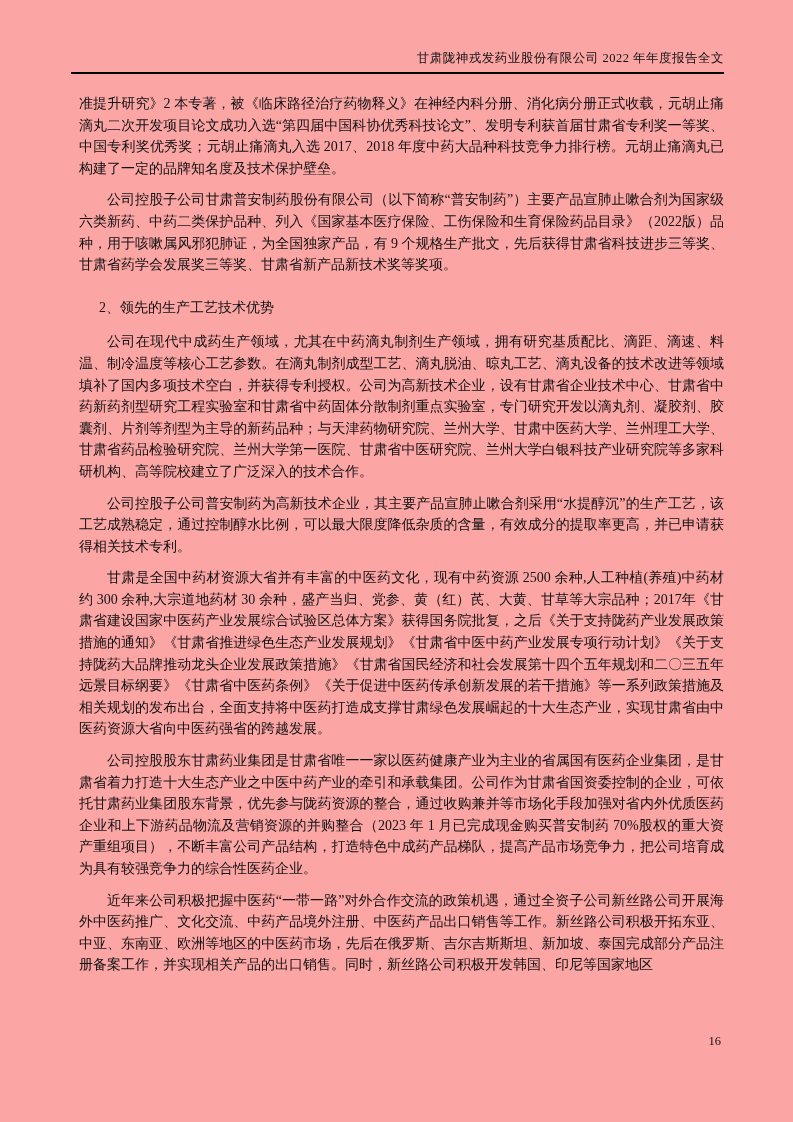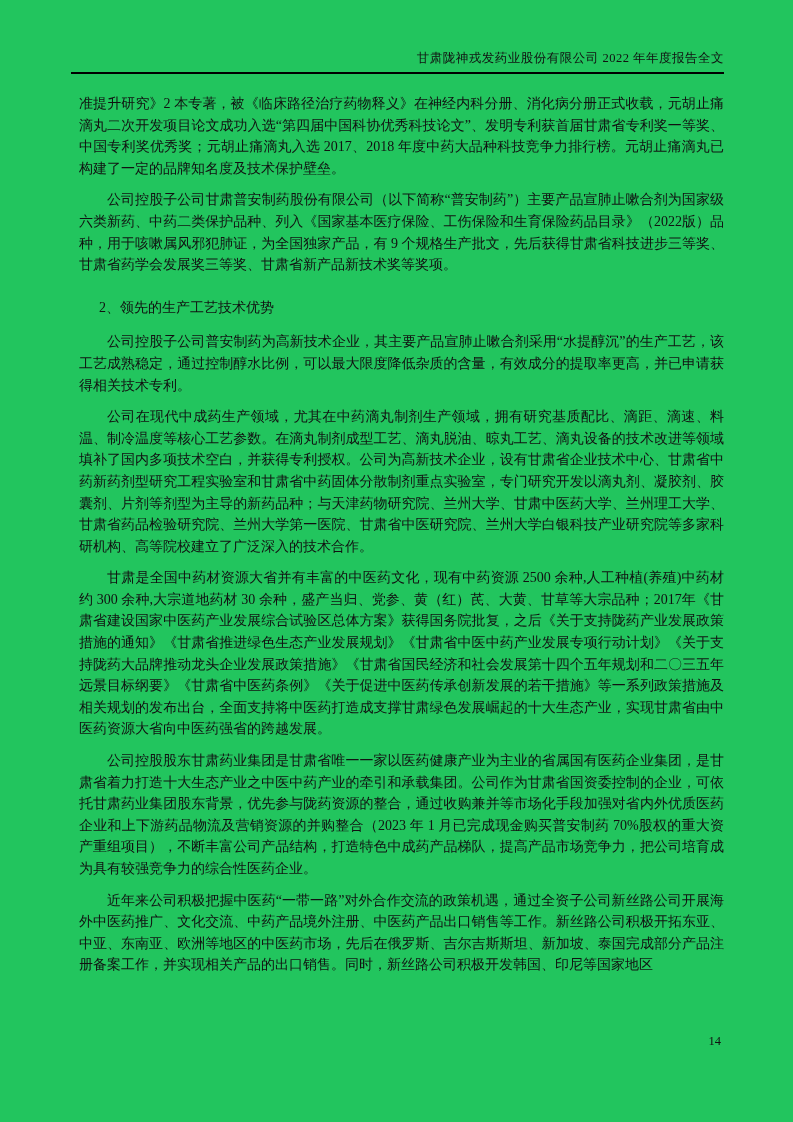--- a/index.html
+++ b/index.html
@@ -5,21 +5,21 @@
   html, body {
     margin: 0;
     padding: 0;
     background: #8a8a8a;
   }
   .page {
     position: relative;
     width: 793px;
     height: 1122px;
     margin: 0 auto;
-    background: #22c55e;
+    background: #fca5a5;
     font-family: "Liberation Serif", "DejaVu Serif", serif;
     color: #111111;
     overflow: hidden;
     box-sizing: border-box;
     padding-left: 48px;
   }
   .page-header {
     position: absolute;
     left: 71px;
     right: 69px;
@@ -66,22 +66,22 @@
 <div class="page">
 
   <div class="page-header">
     <span>甘肃陇神戎发药业股份有限公司 2022 年年度报告全文</span>
   </div>
 
   <div class="doc-body">
     <p class="para no-indent">准提升研究》2 本专著，被《临床路径治疗药物释义》在神经内科分册、消化病分册正式收载，元胡止痛滴丸二次开发项目论文成功入选“第四届中国科协优秀科技论文”、发明专利获首届甘肃省专利奖一等奖、中国专利奖优秀奖；元胡止痛滴丸入选 2017、2018 年度中药大品种科技竞争力排行榜。元胡止痛滴丸已构建了一定的品牌知名度及技术保护壁垒。</p>
     <p class="para">公司控股子公司甘肃普安制药股份有限公司（以下简称“普安制药”）主要产品宣肺止嗽合剂为国家级六类新药、中药二类保护品种、列入《国家基本医疗保险、工伤保险和生育保险药品目录》（2022版）品种，用于咳嗽属风邪犯肺证，为全国独家产品，有 9 个规格生产批文，先后获得甘肃省科技进步三等奖、甘肃省药学会发展奖三等奖、甘肃省新产品新技术奖等奖项。</p>
     <p class="heading">2、领先的生产工艺技术优势</p>
+    <p class="para">公司在现代中成药生产领域，尤其在中药滴丸制剂生产领域，拥有研究基质配比、滴距、滴速、料温、制冷温度等核心工艺参数。在滴丸制剂成型工艺、滴丸脱油、晾丸工艺、滴丸设备的技术改进等领域填补了国内多项技术空白，并获得专利授权。公司为高新技术企业，设有甘肃省企业技术中心、甘肃省中药新药剂型研究工程实验室和甘肃省中药固体分散制剂重点实验室，专门研究开发以滴丸剂、凝胶剂、胶囊剂、片剂等剂型为主导的新药品种；与天津药物研究院、兰州大学、甘肃中医药大学、兰州理工大学、甘肃省药品检验研究院、兰州大学第一医院、甘肃省中医研究院、兰州大学白银科技产业研究院等多家科研机构、高等院校建立了广泛深入的技术合作。</p>
     <p class="para">公司控股子公司普安制药为高新技术企业，其主要产品宣肺止嗽合剂采用“水提醇沉”的生产工艺，该工艺成熟稳定，通过控制醇水比例，可以最大限度降低杂质的含量，有效成分的提取率更高，并已申请获得相关技术专利。</p>
-    <p class="para">公司在现代中成药生产领域，尤其在中药滴丸制剂生产领域，拥有研究基质配比、滴距、滴速、料温、制冷温度等核心工艺参数。在滴丸制剂成型工艺、滴丸脱油、晾丸工艺、滴丸设备的技术改进等领域填补了国内多项技术空白，并获得专利授权。公司为高新技术企业，设有甘肃省企业技术中心、甘肃省中药新药剂型研究工程实验室和甘肃省中药固体分散制剂重点实验室，专门研究开发以滴丸剂、凝胶剂、胶囊剂、片剂等剂型为主导的新药品种；与天津药物研究院、兰州大学、甘肃中医药大学、兰州理工大学、甘肃省药品检验研究院、兰州大学第一医院、甘肃省中医研究院、兰州大学白银科技产业研究院等多家科研机构、高等院校建立了广泛深入的技术合作。</p>
     <p class="para">甘肃是全国中药材资源大省并有丰富的中医药文化，现有中药资源 2500 余种,人工种植(养殖)中药材约 300 余种,大宗道地药材 30 余种，盛产当归、党参、黄（红）芪、大黄、甘草等大宗品种；2017年《甘肃省建设国家中医药产业发展综合试验区总体方案》获得国务院批复，之后《关于支持陇药产业发展政策措施的通知》《甘肃省推进绿色生态产业发展规划》《甘肃省中医中药产业发展专项行动计划》《关于支持陇药大品牌推动龙头企业发展政策措施》《甘肃省国民经济和社会发展第十四个五年规划和二〇三五年远景目标纲要》《甘肃省中医药条例》《关于促进中医药传承创新发展的若干措施》等一系列政策措施及相关规划的发布出台，全面支持将中医药打造成支撑甘肃绿色发展崛起的十大生态产业，实现甘肃省由中医药资源大省向中医药强省的跨越发展。</p>
     <p class="para">公司控股股东甘肃药业集团是甘肃省唯一一家以医药健康产业为主业的省属国有医药企业集团，是甘肃省着力打造十大生态产业之中医中药产业的牵引和承载集团。公司作为甘肃省国资委控制的企业，可依托甘肃药业集团股东背景，优先参与陇药资源的整合，通过收购兼并等市场化手段加强对省内外优质医药企业和上下游药品物流及营销资源的并购整合（2023 年 1 月已完成现金购买普安制药 70%股权的重大资产重组项目），不断丰富公司产品结构，打造特色中成药产品梯队，提高产品市场竞争力，把公司培育成为具有较强竞争力的综合性医药企业。</p>
     <p class="para">近年来公司积极把握中医药“一带一路”对外合作交流的政策机遇，通过全资子公司新丝路公司开展海外中医药推广、文化交流、中药产品境外注册、中医药产品出口销售等工作。新丝路公司积极开拓东亚、中亚、东南亚、欧洲等地区的中医药市场，先后在俄罗斯、吉尔吉斯斯坦、新加坡、泰国完成部分产品注册备案工作，并实现相关产品的出口销售。同时，新丝路公司积极开发韩国、印尼等国家地区</p>
   </div>
 
-  <div class="page-number">14</div>
+  <div class="page-number">16</div>
 
 </div>
 
 </body></html>

